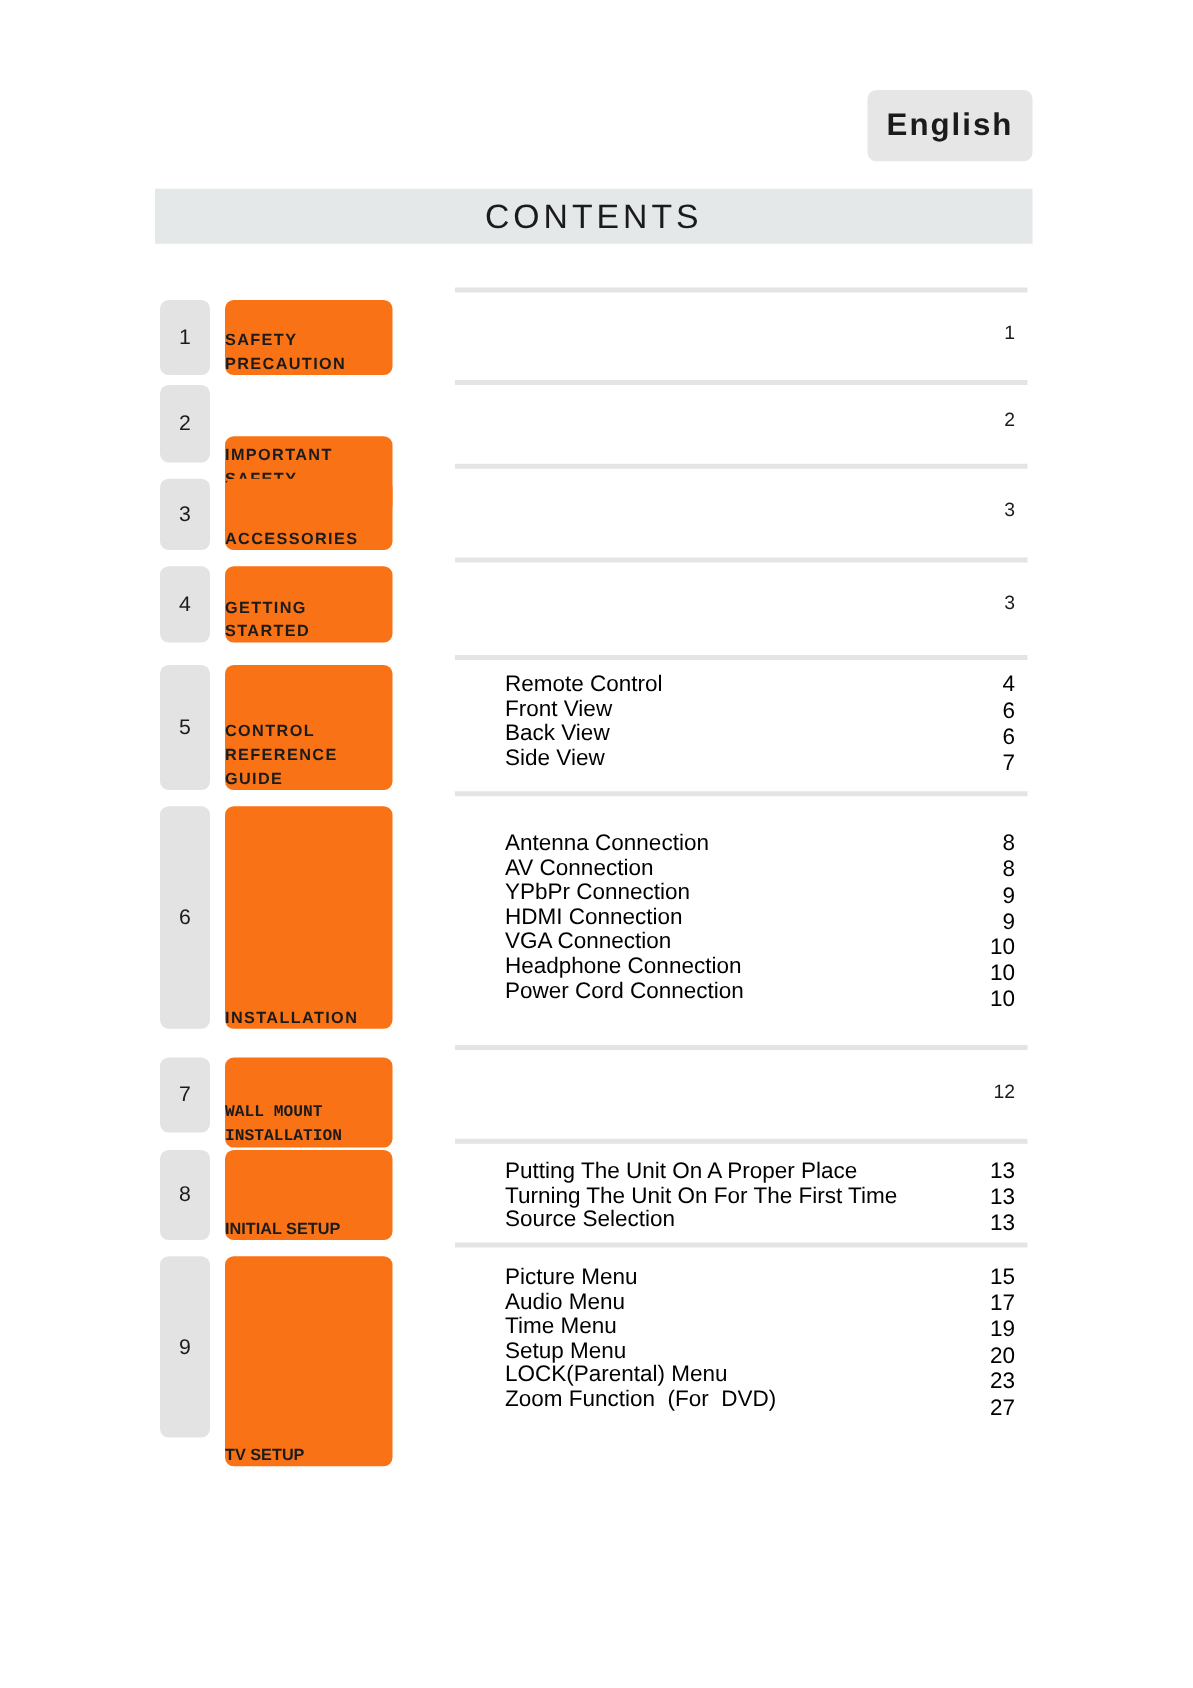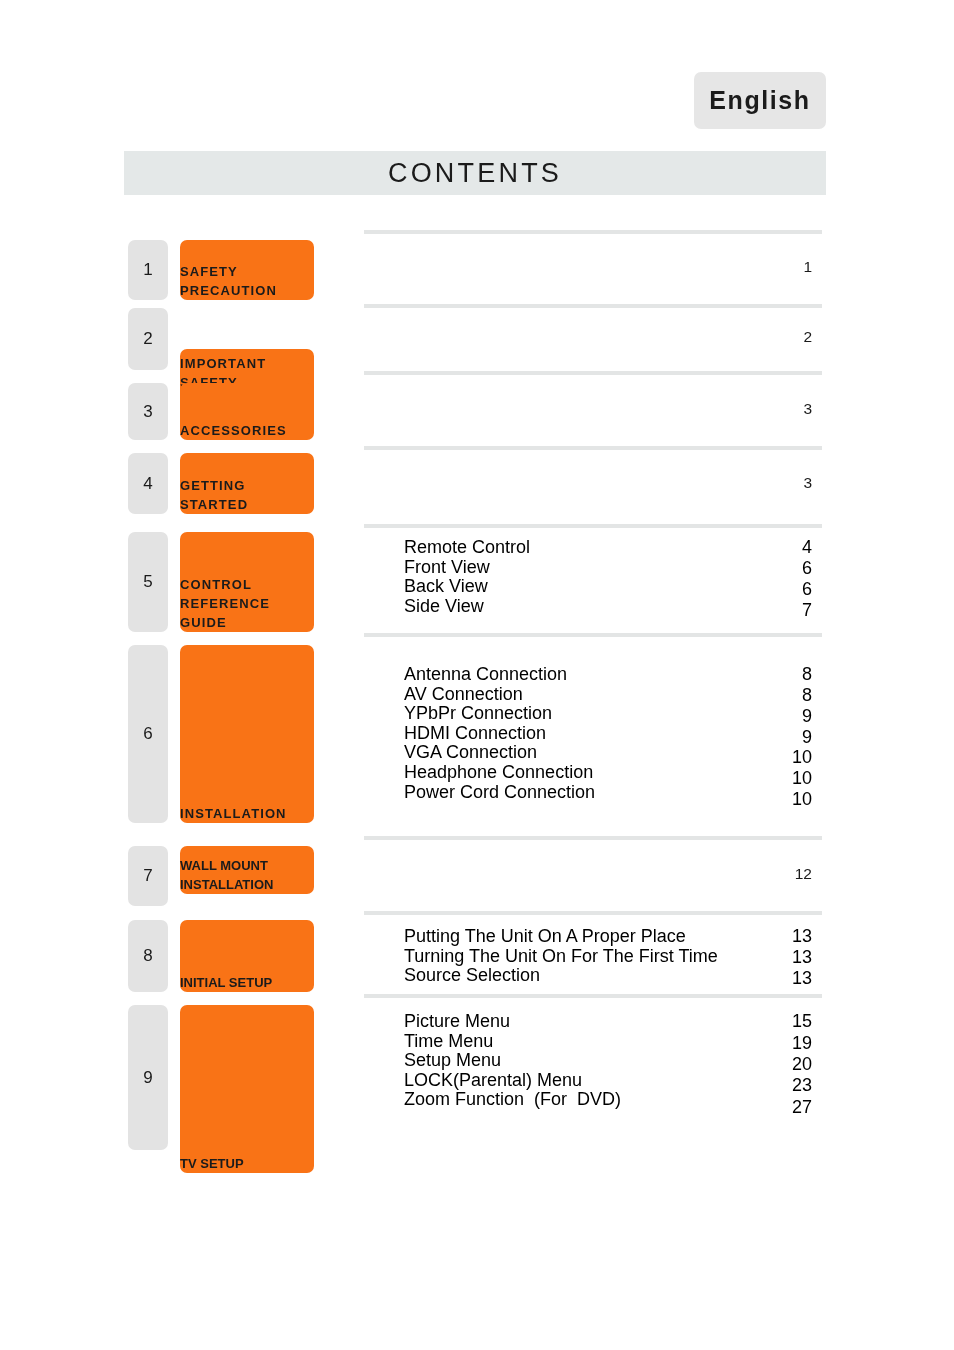--- a/index.html
+++ b/index.html
@@ -212,21 +212,21 @@
       <div class="entry"><span>YPbPr Connection</span><span class="pg" style="top: 2.5px;">9</span></div>
       <div class="entry"><span>HDMI Connection</span><span class="pg" style="top: 3.75px;">9</span></div>
       <div class="entry"><span>VGA Connection</span><span class="pg" style="top: 5px;">10</span></div>
       <div class="entry"><span>Headphone Connection</span><span class="pg" style="top: 6.25px;">10</span></div>
       <div class="entry"><span>Power Cord Connection</span><span class="pg" style="top: 7.5px;">10</span></div>
     </div>
     <div class="sep" style="top: 836px;"></div>
     <div class="num-box" style="top: 846px; height: 60px;">
       <span>7</span>
     </div>
-    <div class="label-box" style="top: 846px; height: 48px;">
+    <div class="label-box" style="top: 846px; height: 72px; font-family: Liberation Mono, monospace;">
       <span class="lbl">WALL MOUNT
 INSTALLATION</span>
     </div>
     <div class="solo-pg" style="top: 865px; left: 778px;">12</div>
     <div class="sep" style="top: 911px;"></div>
     <div class="num-box" style="top: 920px; height: 72px;">
       <span>8</span>
     </div>
     <div class="label-box" style="top: 920px; height: 72px;">
       <span class="lbl">INITIAL SETUP</span>
@@ -238,18 +238,19 @@
     </div>
     <div class="sep" style="top: 994px;"></div>
     <div class="num-box" style="top: 1005px; height: 145px;">
       <span>9</span>
     </div>
     <div class="label-box" style="top: 1005px; height: 168px;">
       <span class="lbl">TV SETUP</span>
     </div>
     <div class="entries" style="top: 1012px;">
       <div class="entry"><span>Picture Menu</span><span class="pg" style="top: 0px;">15</span></div>
+      <div class="entry"><span>Audio Menu</span><span class="pg" style="top: 1.25px;">17</span></div>
       <div class="entry"><span>Time Menu</span><span class="pg" style="top: 2.5px;">19</span></div>
       <div class="entry"><span>Setup Menu</span><span class="pg" style="top: 3.75px;">20</span></div>
       <div class="entry"><span>LOCK(Parental) Menu</span><span class="pg" style="top: 5px;">23</span></div>
       <div class="entry"><span>Zoom Function  (For  DVD)</span><span class="pg" style="top: 7.5px;">27</span></div>
     </div>
   </div>
 
 </body></html>

